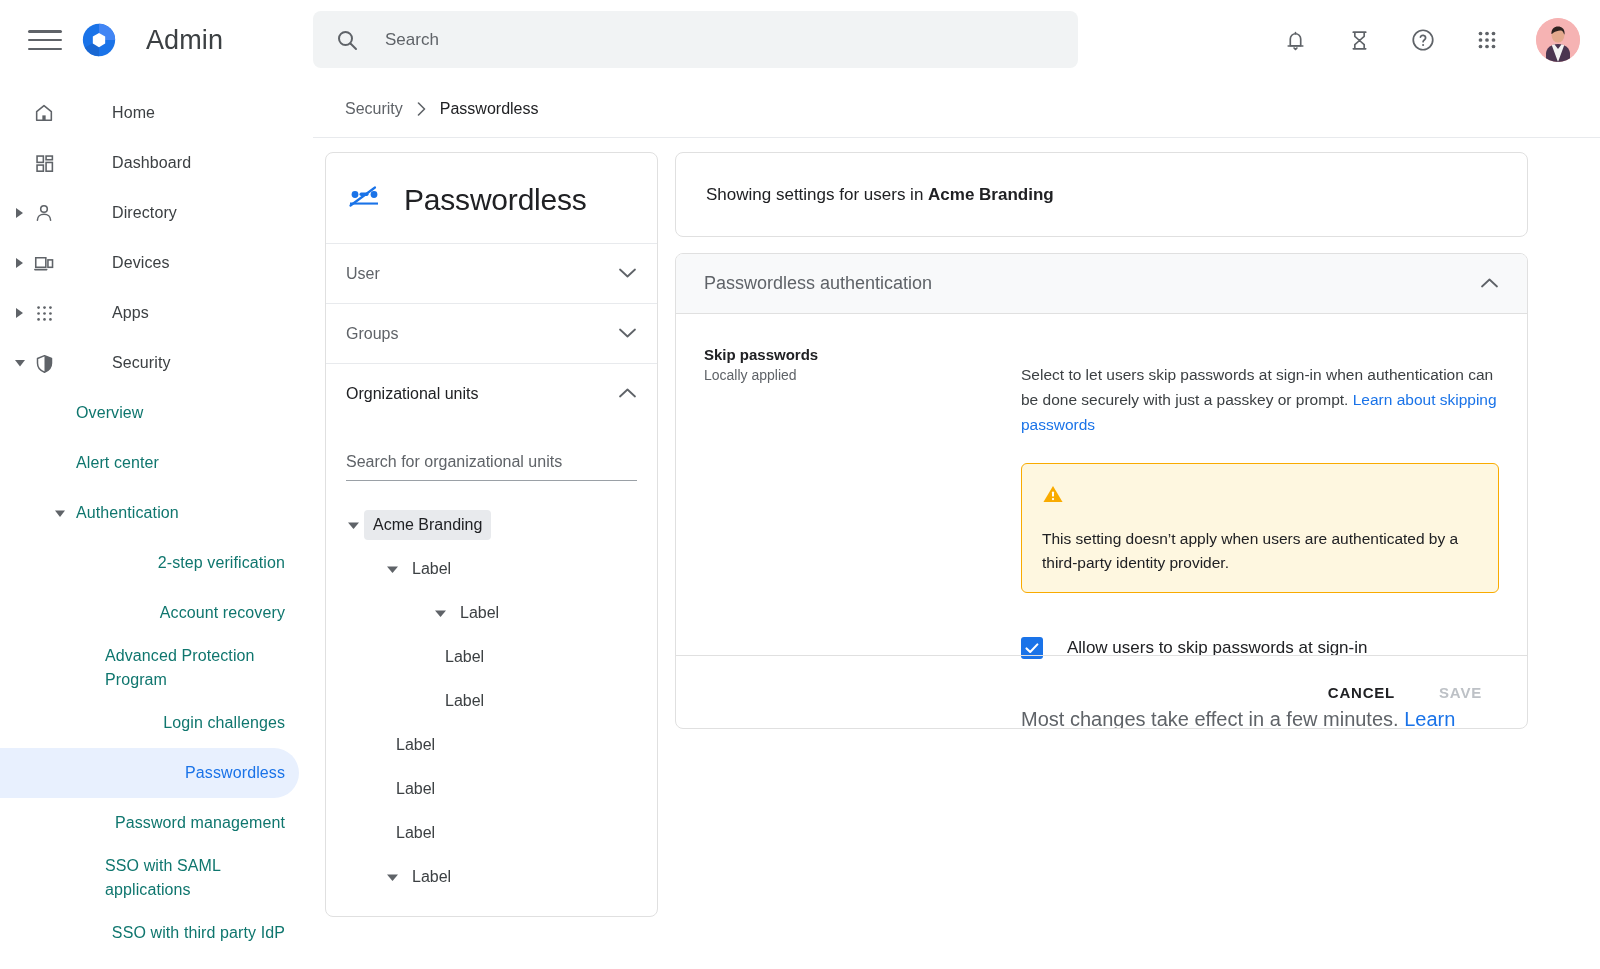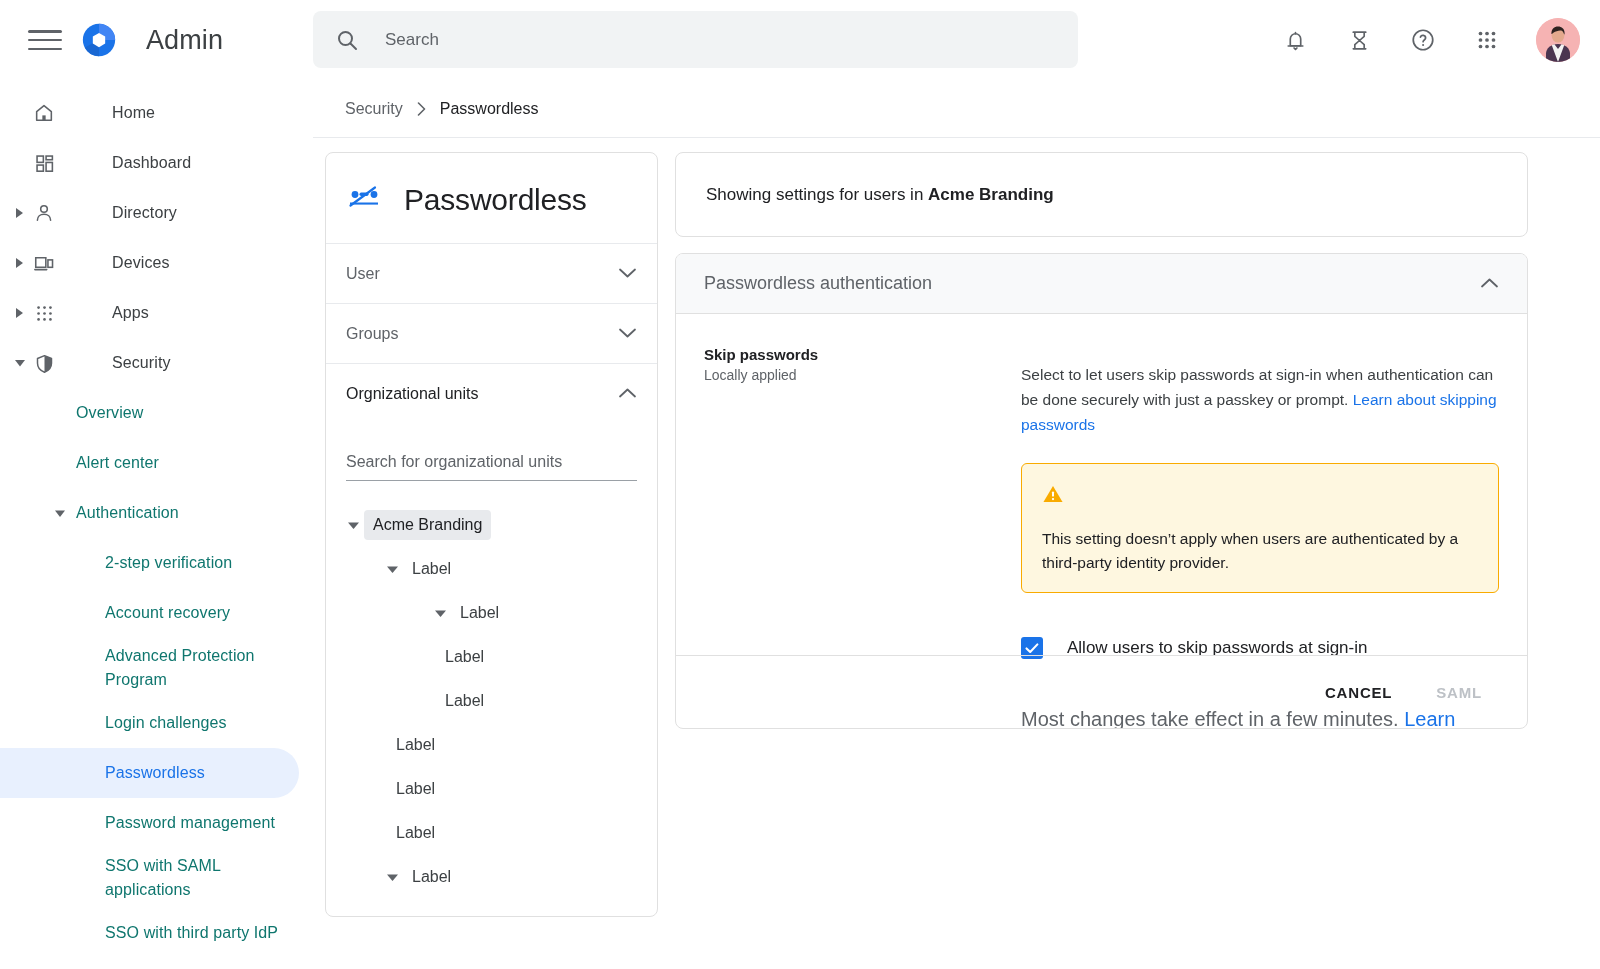--- a/index.html
+++ b/index.html
@@ -75,21 +75,21 @@
   }
   .nav-label { margin-left: 112px; font-size: 16px; color: #3c4043; letter-spacing: .1px; }
 
   .sub-item {
     display: flex; align-items: center; min-height: 50px;
     cursor: pointer; border-radius: 0 25px 25px 0; margin-right: 14px;
     padding: 6px 0;
   }
   .sub-label { font-size: 16px; color: #0f766e; letter-spacing: .1px; line-height: 24px; }
   .sub-l1 { padding-left: 76px; }
-  .sub-l2 { padding-left: 105px; padding-right: 14px; }
+  .sub-l2 { padding-left: 105px; padding-right: 14px; justify-content: flex-end; }
   .sub-item.expandable { position: relative; }
   .sub-item.expandable .tri {
     position: absolute; left: 54px; top: 50%; transform: translateY(-50%);
   }
   .sub-item.active { background: #e8f0fe; }
   .sub-item.active .sub-label { color: #1a73e8; font-weight: 500; }
 
   
   .breadcrumb {
     position: absolute; left: 313px; top: 80px; width: 1287px; height: 58px;
@@ -552,15 +552,15 @@
         </span>
         <span class="cbox-label">Allow users to skip passwords at sign-in</span>
       </div>
 
       <p class="footnote"><span>Most changes take effect in a few minutes. </span><a class="link" href="#">Learn more</a><span> • </span><span>View prior changes in the </span><a class="link" href="#">Audit log</a></p>
     </div>
   </div>
 
   <div class="settings-foot">
     <button class="tbtn cancel">CANCEL</button>
-    <button class="tbtn save" disabled="">SAML</button>
+    <button class="tbtn save" disabled="">SAVE</button>
   </div>
 </section>
 
 </body></html>

